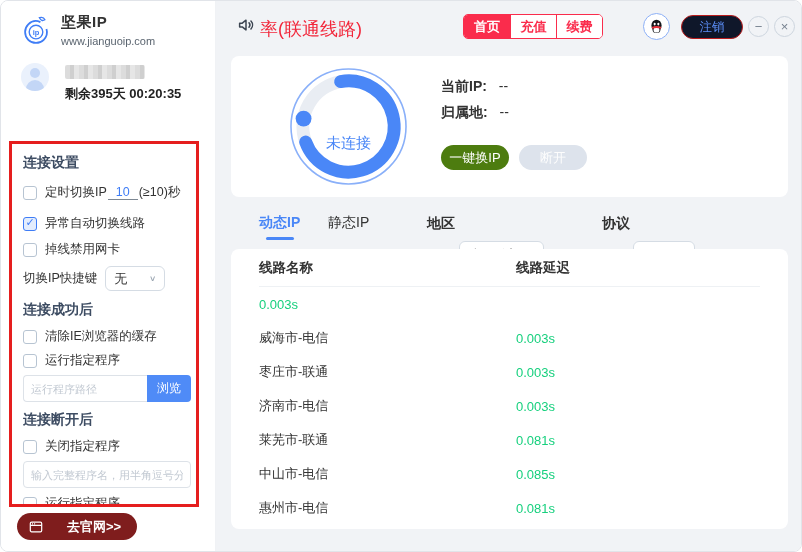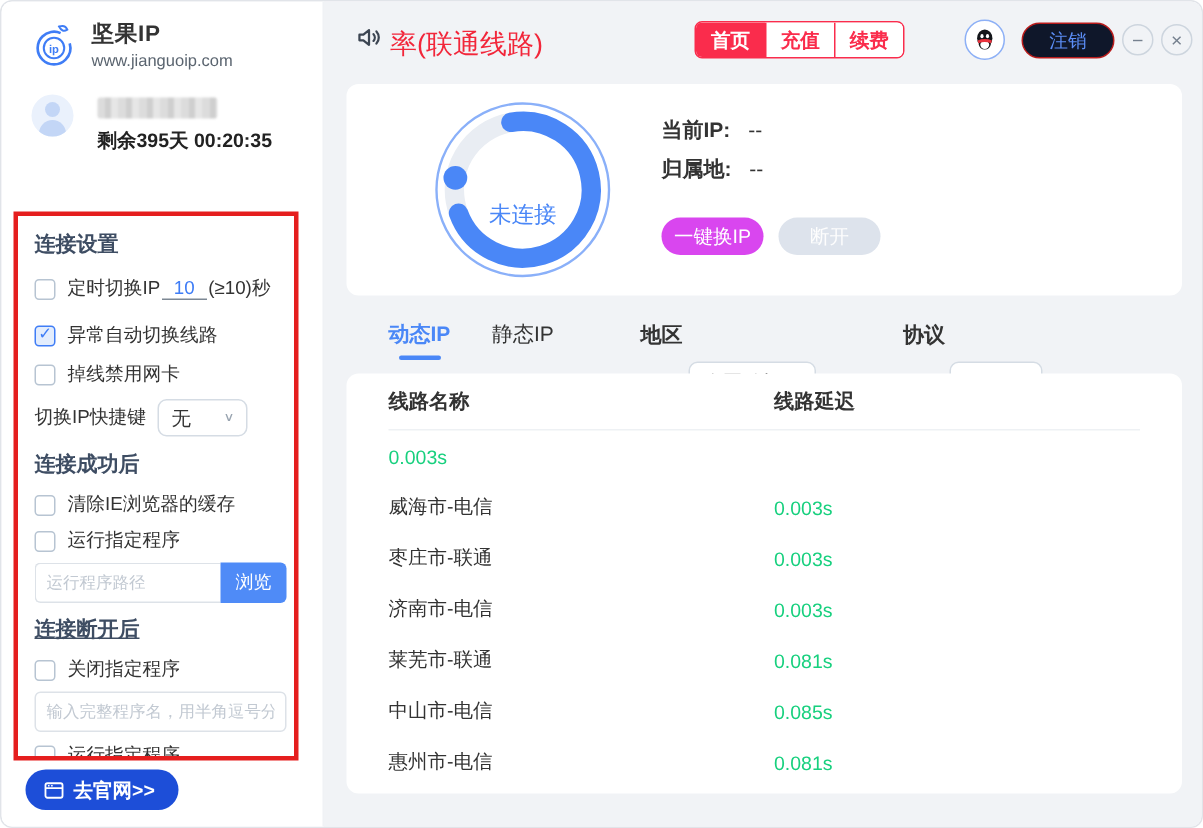--- a/index.html
+++ b/index.html
@@ -45,21 +45,21 @@
   .path-row { display:flex; margin-top:6px; width:168px; }
   .txt-input { width:168px; height:27px; border:1px solid #dde2e8; border-radius:4px; padding:0 7px;
                font-size:11px; color:#333; outline:none; background:#fff; margin-top:6px;
                font-family:"Liberation Sans","DejaVu Sans",sans-serif; }
   .txt-input::placeholder { color:#c2c9d2; }
   .path-row .txt-input { margin-top:0; width:124px; border-radius:4px 0 0 4px; border-right:none; }
   .browse-btn { width:44px; height:27px; border:none; border-radius:0 4px 4px 0; background:#4f8bf7;
                 color:#fff; font-size:12px; cursor:pointer; font-family:inherit; }
 
   .site-btn { position:absolute; left:16px; top:512px; height:27px; padding:0 16px 0 12px;
-              display:flex; align-items:center; gap:6px; background:#1d4ed8; border:none; border-radius:14px;
+              display:flex; align-items:center; gap:24px; background:#7f1d1d; border:none; border-radius:14px;
               color:#fff; font-size:13px; font-weight:bold; cursor:pointer; font-family:inherit; }
 
   
   .main { position:absolute; left:215px; top:0; width:587px; height:552px; background:#f1f3f6; }
 
   .topbar { position:absolute; left:0; top:0; width:587px; height:50px; }
   .speaker { position:absolute; left:21px; top:15px; }
   .announce { position:absolute; left:44px; top:16px; font-size:18px; color:#f2263a; white-space:nowrap; }
   .navgroup { position:absolute; left:247px; top:13px; display:flex; height:25px;
               border:1px solid #fa2c4c; border-radius:5px; overflow:hidden; background:#fff; }
@@ -80,21 +80,21 @@
   .status-card { left:15px; top:55px; width:557px; height:141px; }
   .spinner { position:absolute; left:58px; top:11px; width:119px; height:119px; }
   .spinner-label { position:absolute; left:58px; top:28px; width:119px; height:119px;
                    display:flex; align-items:center; justify-content:center;
                    font-size:15px; color:#4a87f7; }
   .info-line { position:absolute; left:210px; font-size:14px; color:#333; }
   .info-line b { font-weight:bold; }
   .info-line .val { margin-left:8px; }
   .pill-btn { position:absolute; top:89px; width:68px; height:25px; border:none; border-radius:13px;
               font-size:13px; color:#fff; cursor:pointer; font-family:inherit; }
-  .btn-change { left:210px; background:#d946ef; }
+  .btn-change { left:210px; background:#4d7c0f; }
   .btn-disc { left:288px; background:#dde3ec; color:#fdfdfd; cursor:default; }
 
   .filters { position:absolute; left:0; top:205px; width:587px; height:42px; }
   .tab { position:absolute; top:8px; font-size:14px; cursor:pointer; color:#333; }
   .tab.active { color:#4a87f7; font-weight:bold; }
   .tab.active::after { content:""; position:absolute; left:50%; transform:translateX(-50%); bottom:-8px;
                        width:28px; height:3px; border-radius:2px; background:#4a87f7; }
   .tab-dynamic { left:43px; }
   .tab-static { left:112px; }
   .flt-label { position:absolute; top:9px; font-size:14px; font-weight:bold; color:#333; }
@@ -176,21 +176,21 @@
       </div>
       <div class="chk-row" style="margin-top:7px;">
         <span class="chk"></span>
         <span>运行指定程序</span>
       </div>
       <div class="path-row">
         <input class="txt-input" placeholder="运行程序路径" style="">
         <button class="browse-btn">浏览</button>
       </div>
 
-      <div class="sec-title" style="margin-top:9px;text-decoration:underline;">连接断开后</div>
+      <div class="sec-title" style="margin-top:9px;">连接断开后</div>
 
       <div class="chk-row">
         <span class="chk"></span>
         <span>关闭指定程序</span>
       </div>
       <input class="txt-input" placeholder="输入完整程序名，用半角逗号分隔" style="">
 
       <div class="chk-row" style="margin-top:7px;">
         <span class="chk"></span>
         <span>运行指定程序</span>

